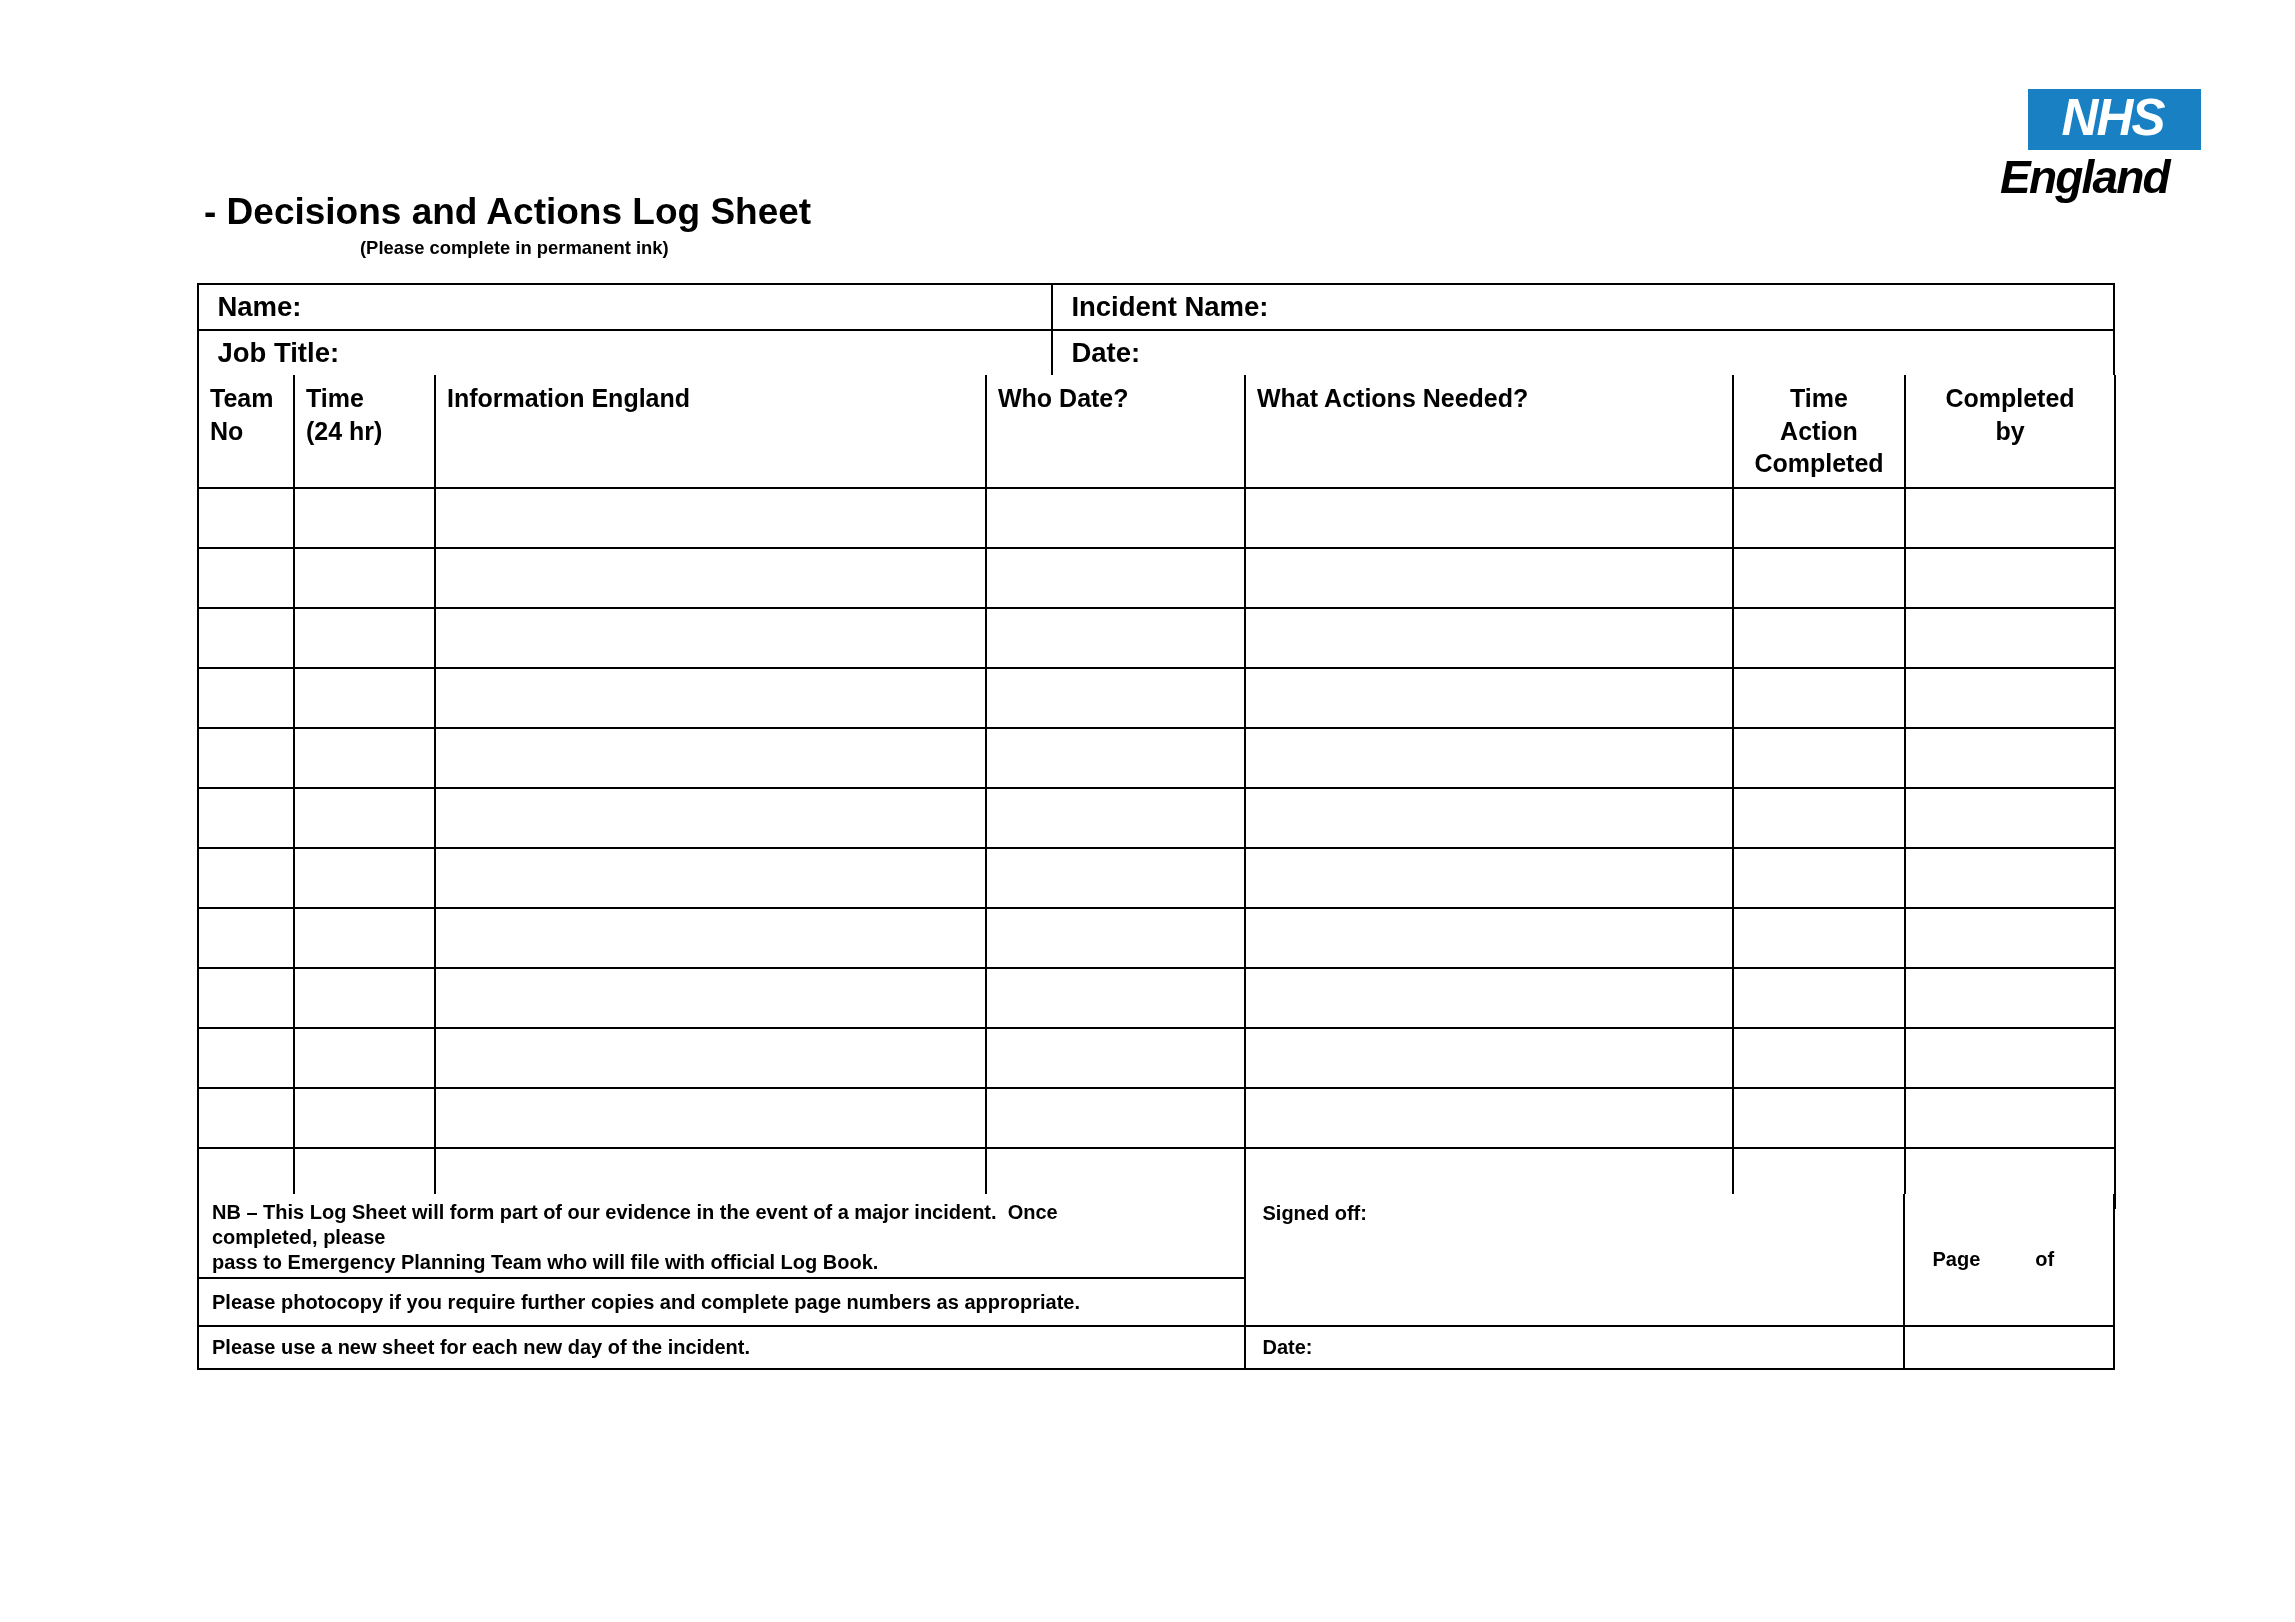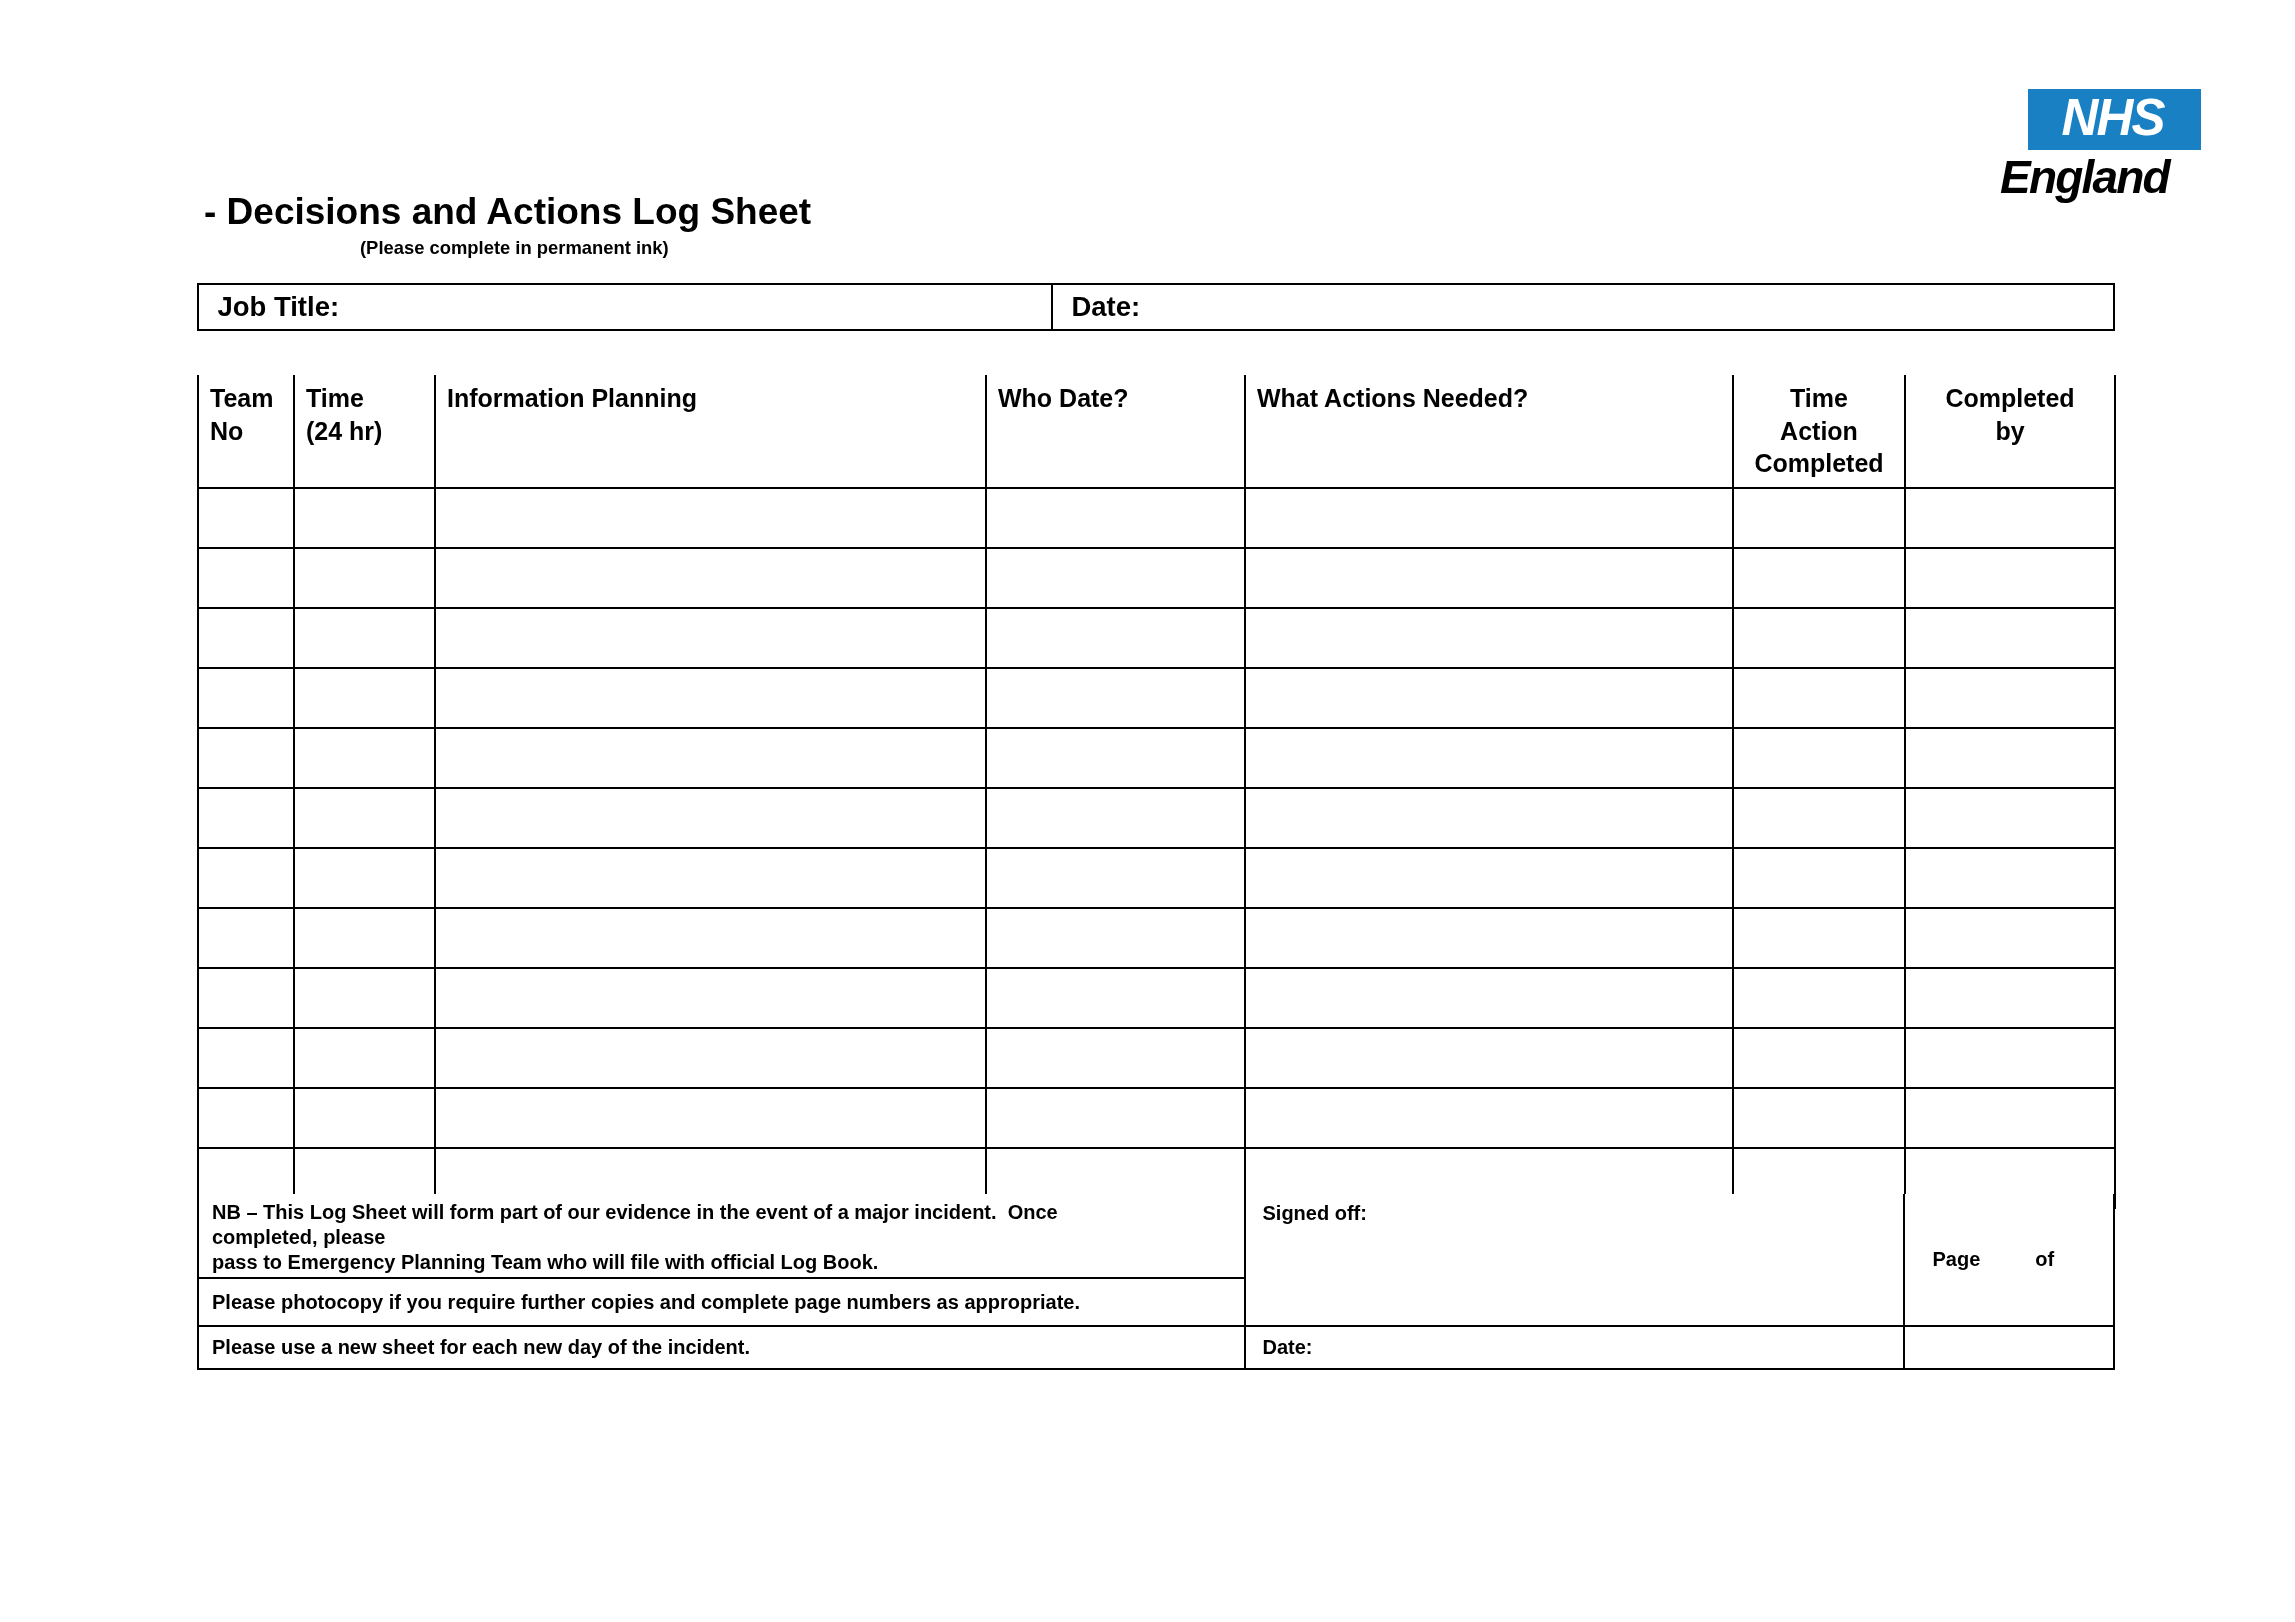--- a/index.html
+++ b/index.html
@@ -144,20 +144,24 @@
     <span>NHS</span>
   </div>
   <div class="nhs-england">England</div>
 
   <table class="tbl-info">
     <colgroup>
         <col style="width:854px">
         <col style="width:1062px">
       </colgroup>
     <tbody>
+        <tr>
+      <td>Name:</td>
+      <td>Incident Name:</td>
+    </tr>
     <tr>
       <td>Job Title:</td>
       <td>Date:</td>
     </tr>
   </tbody>
     </table>
 
   <table class="tbl-log">
     <colgroup>
       <col style="width:96px">
@@ -167,21 +171,21 @@
         <col style="width:488px">
         <col style="width:172px">
       <col style="width:210px">
     </colgroup>
     <thead>
       <tr>
         <th>Team
 No</th>
         <th>Time
 (24 hr)</th>
-        <th>Information Planning</th>
+        <th>Information England</th>
         <th>Who Date?</th>
         <th>What Actions Needed?</th>
         <th class="center">Time
 Action
 Completed</th>
         <th class="center">Completed
 by</th>
       </tr>
     </thead>
     <tbody>

